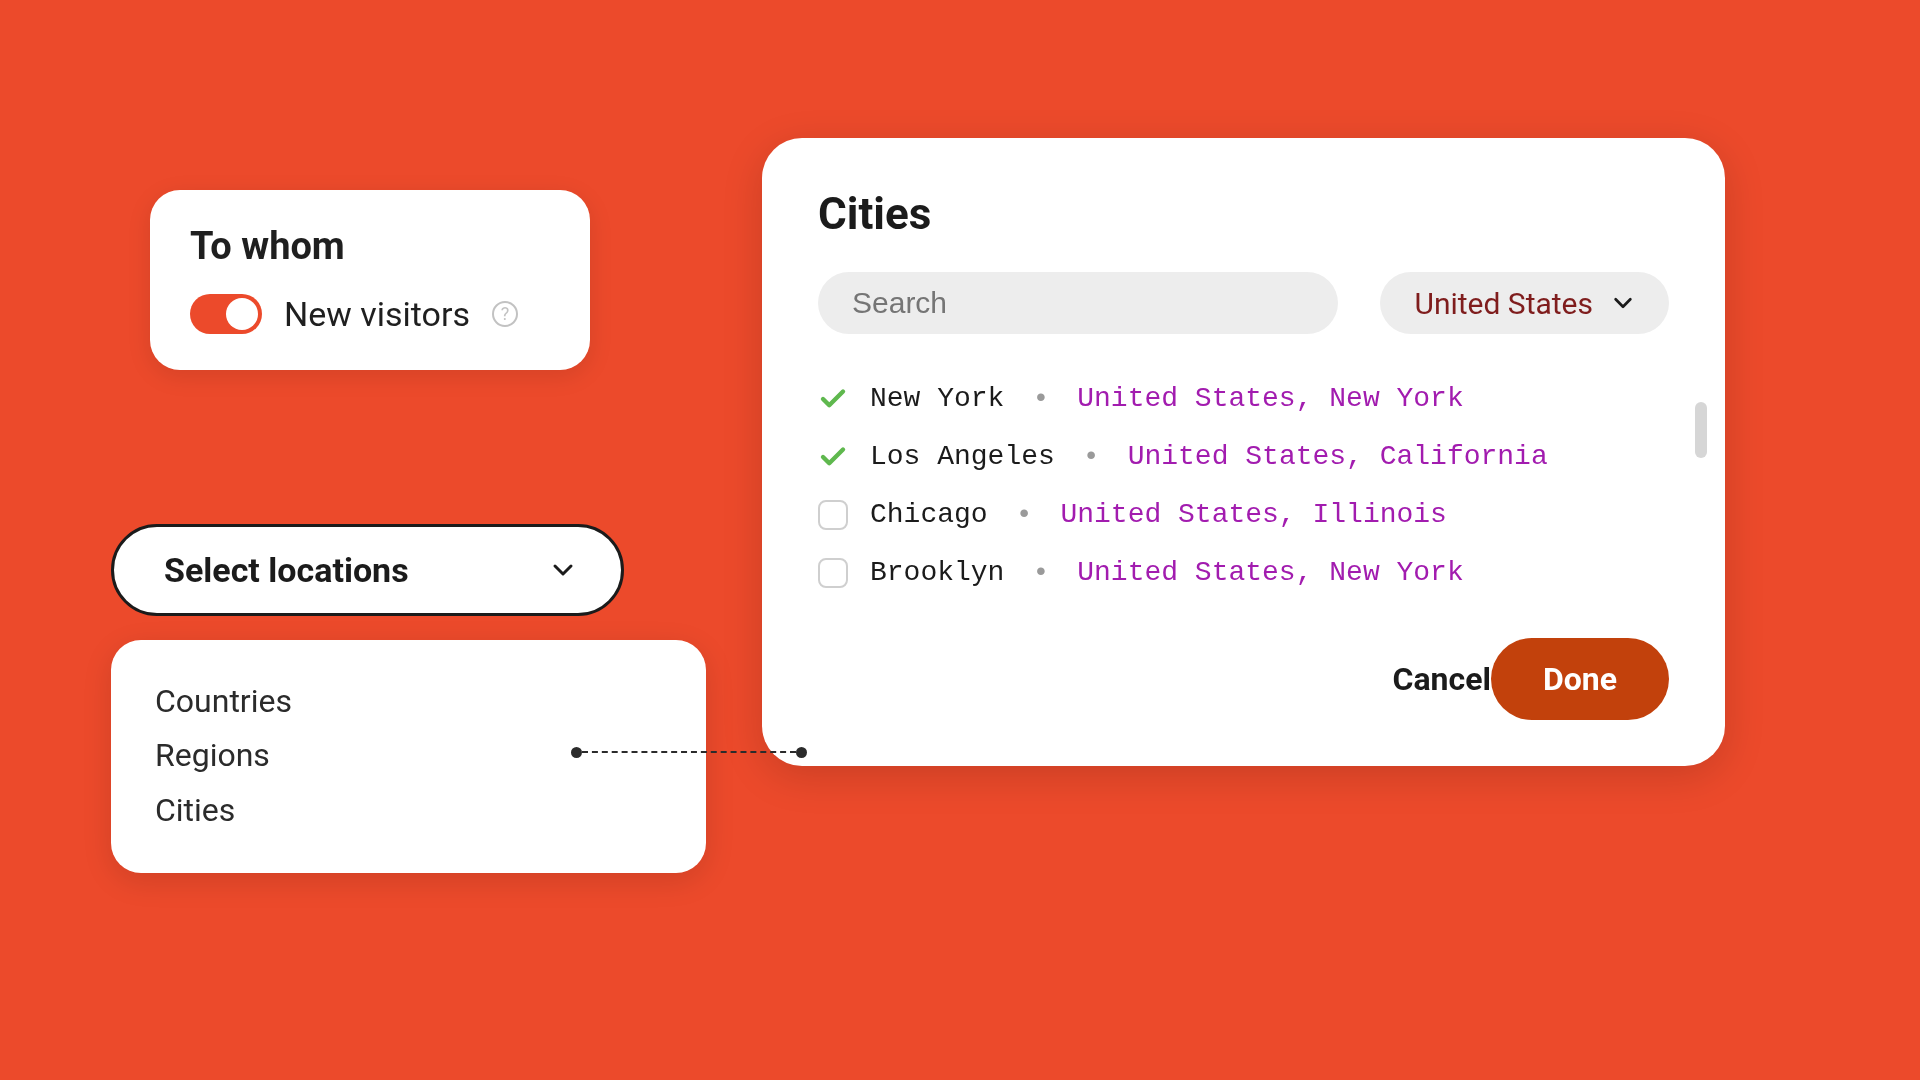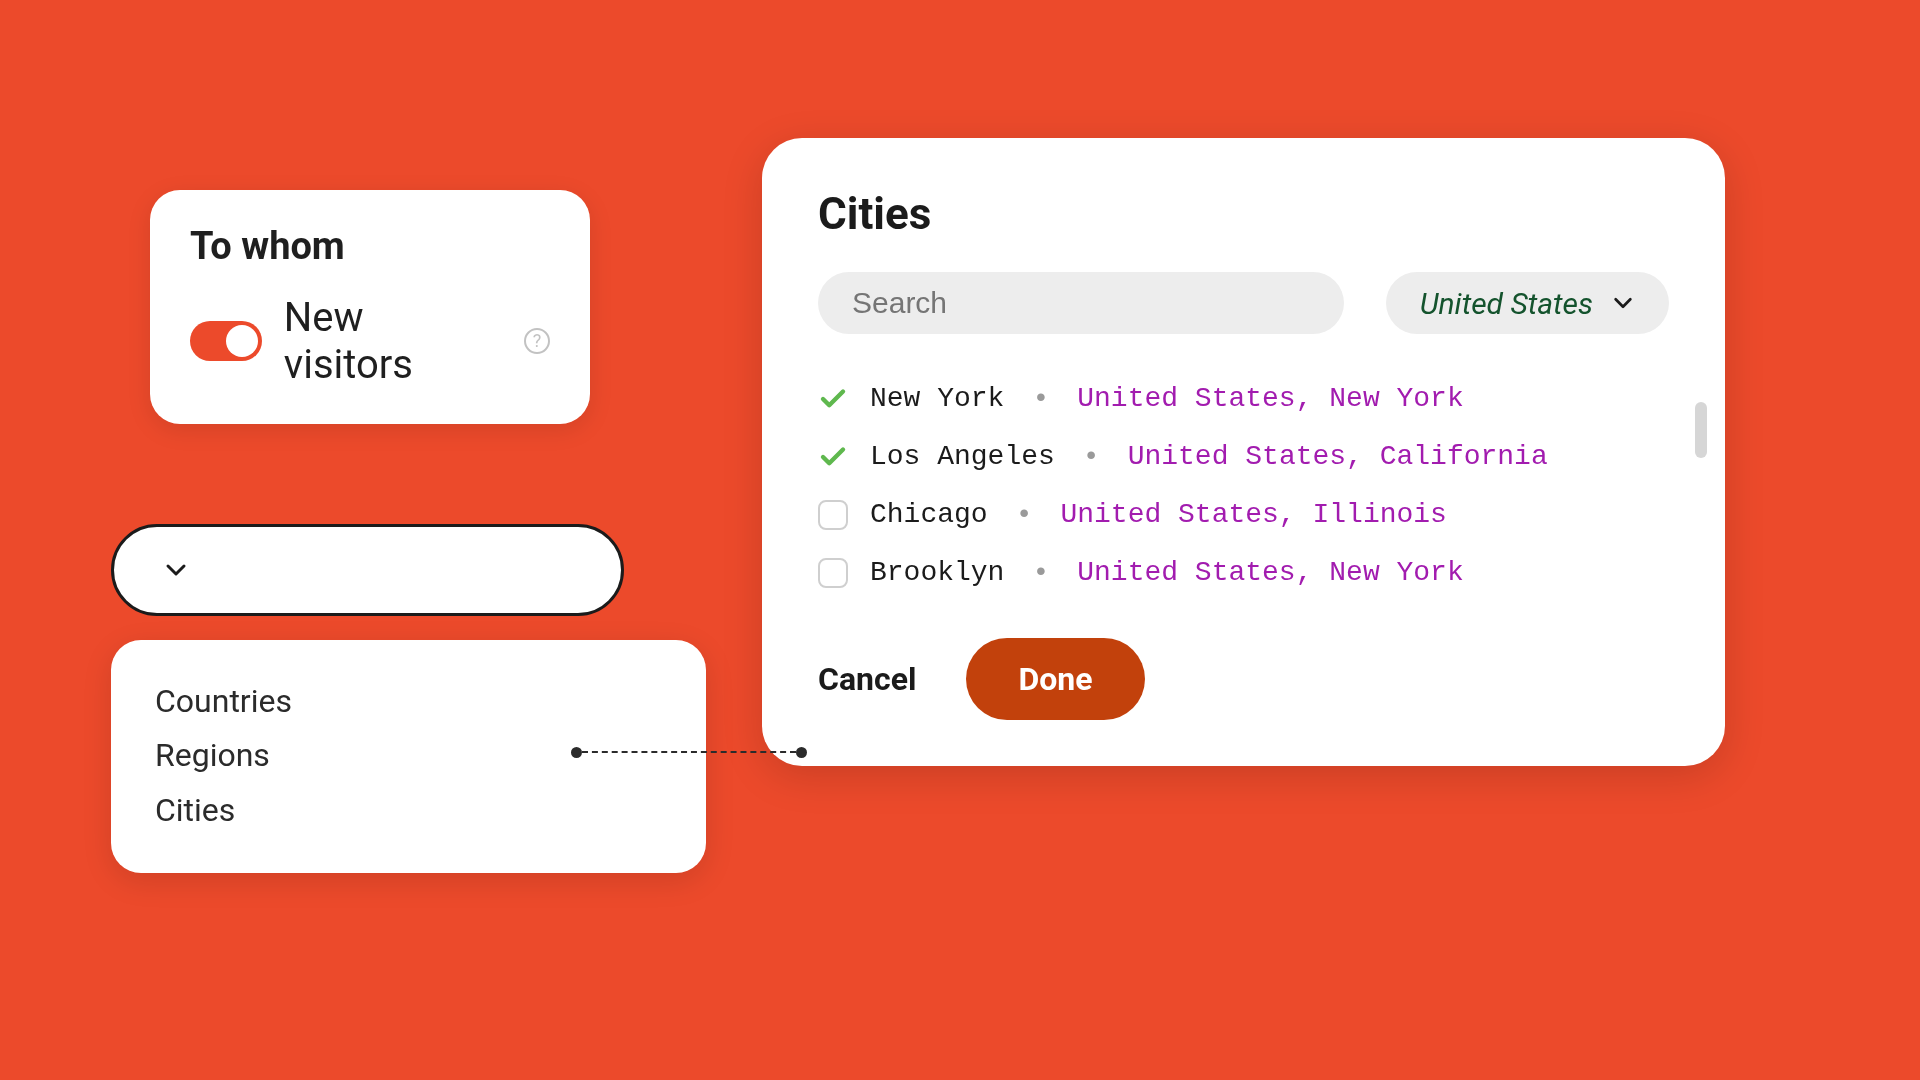--- a/index.html
+++ b/index.html
@@ -40,21 +40,21 @@
     cursor: pointer;
   }
   .toggle .knob {
     position: absolute;
     right: 4px; top: 4px;
     width: 32px; height: 32px;
     background: #fff;
     border-radius: 50%;
   }
   .toggle-label {
-    font-size: 40px;
+    font-size: 34px;
     color: #1f1f1f;
   }
   .help-icon {
     width: 26px; height: 26px;
     border: 2px solid #c2c2c2;
     color: #c2c2c2;
     border-radius: 50%;
     font-size: 18px;
     text-align: center;
     line-height: 22px;
@@ -135,21 +135,21 @@
     padding: 0 34px;
     font-size: 30px;
     color: #7c7c7c;
   }
   .pill.search { flex: 1; border: none; outline: none; }
   .pill.select {
     color: #1b1b1b;
     gap: 18px;
     cursor: pointer;
   }
-  .pill.select .lbl { color:#14532d;font-style:italic; }
+  .pill.select .lbl { color:#7f1d1d; }
 
   .city-list { position: relative; }
   .city-row {
     display: flex;
     align-items: center;
     gap: 22px;
     font-size: 28px;
     line-height: 1;
     padding: 14px 0;
     font-family: Liberation Mono, monospace;
@@ -171,23 +171,22 @@
   .scroll-thumb {
     position: absolute;
     right: -38px; top: 32px;
     width: 12px; height: 56px;
     background: #d6d6d6;
     border-radius: 6px;
   }
 
   .modal-actions {
     display: flex;
-    justify-content: flex-start;
-    align-items: center;
-    gap: 50px;
+    justify-content: flex-end;
+    align-items: center;
     margin-top: 36px;
   }
   .btn-cancel {
     font-size: 32px;
     font-weight: 700;
     color: #1b1b1b;
     cursor: pointer;
   }
   .btn-done {
     background: #c2410c;
@@ -227,20 +226,21 @@
   <div class="toggle-row">
     <div class="toggle">
       <div class="knob"></div>
     </div>
     <div class="toggle-label">New visitors</div>
     <div class="help-icon">?</div>
   </div>
 </div>
 
 <div class="loc-button">
+  <span class="lbl">Select locations</span>
   <span class="chev">
     <svg width="24" height="24" viewBox="0 0 24 24" fill="none">
         <path d="M4 8l8 8 8-8" stroke="#1b1b1b" stroke-width="3" stroke-linecap="round" stroke-linejoin="round"></path>
       </svg>
   </span>
 </div>
 
 <div class="loc-dropdown">
   <div class="opt">Countries</div>
   <div class="opt">Regions</div>

